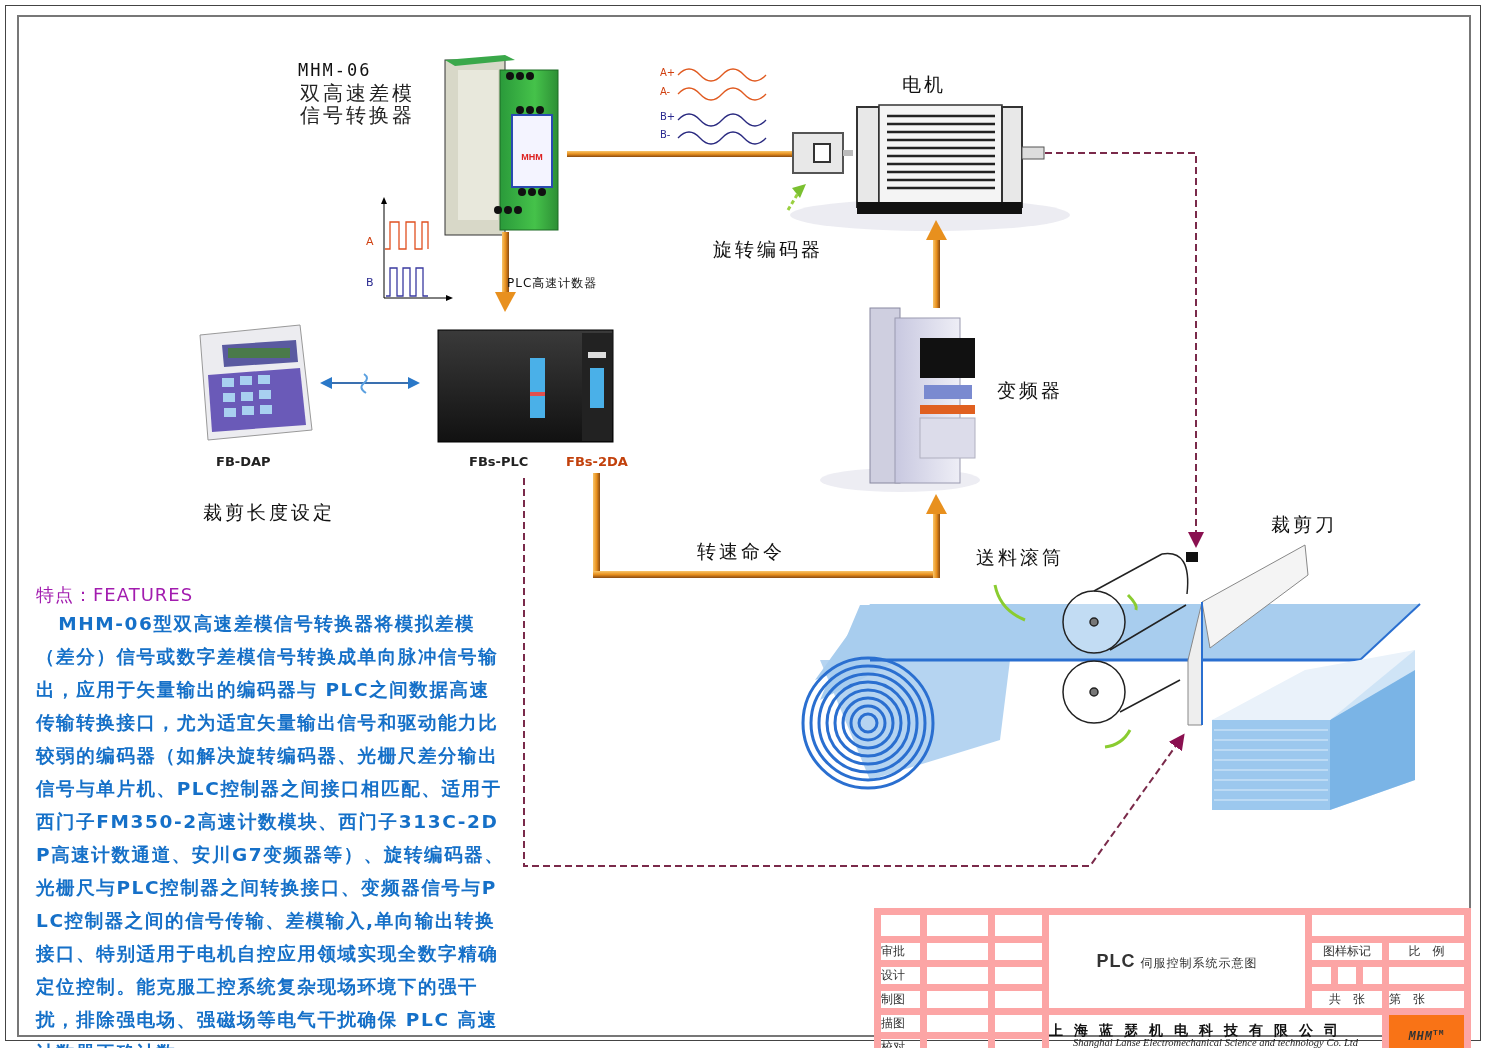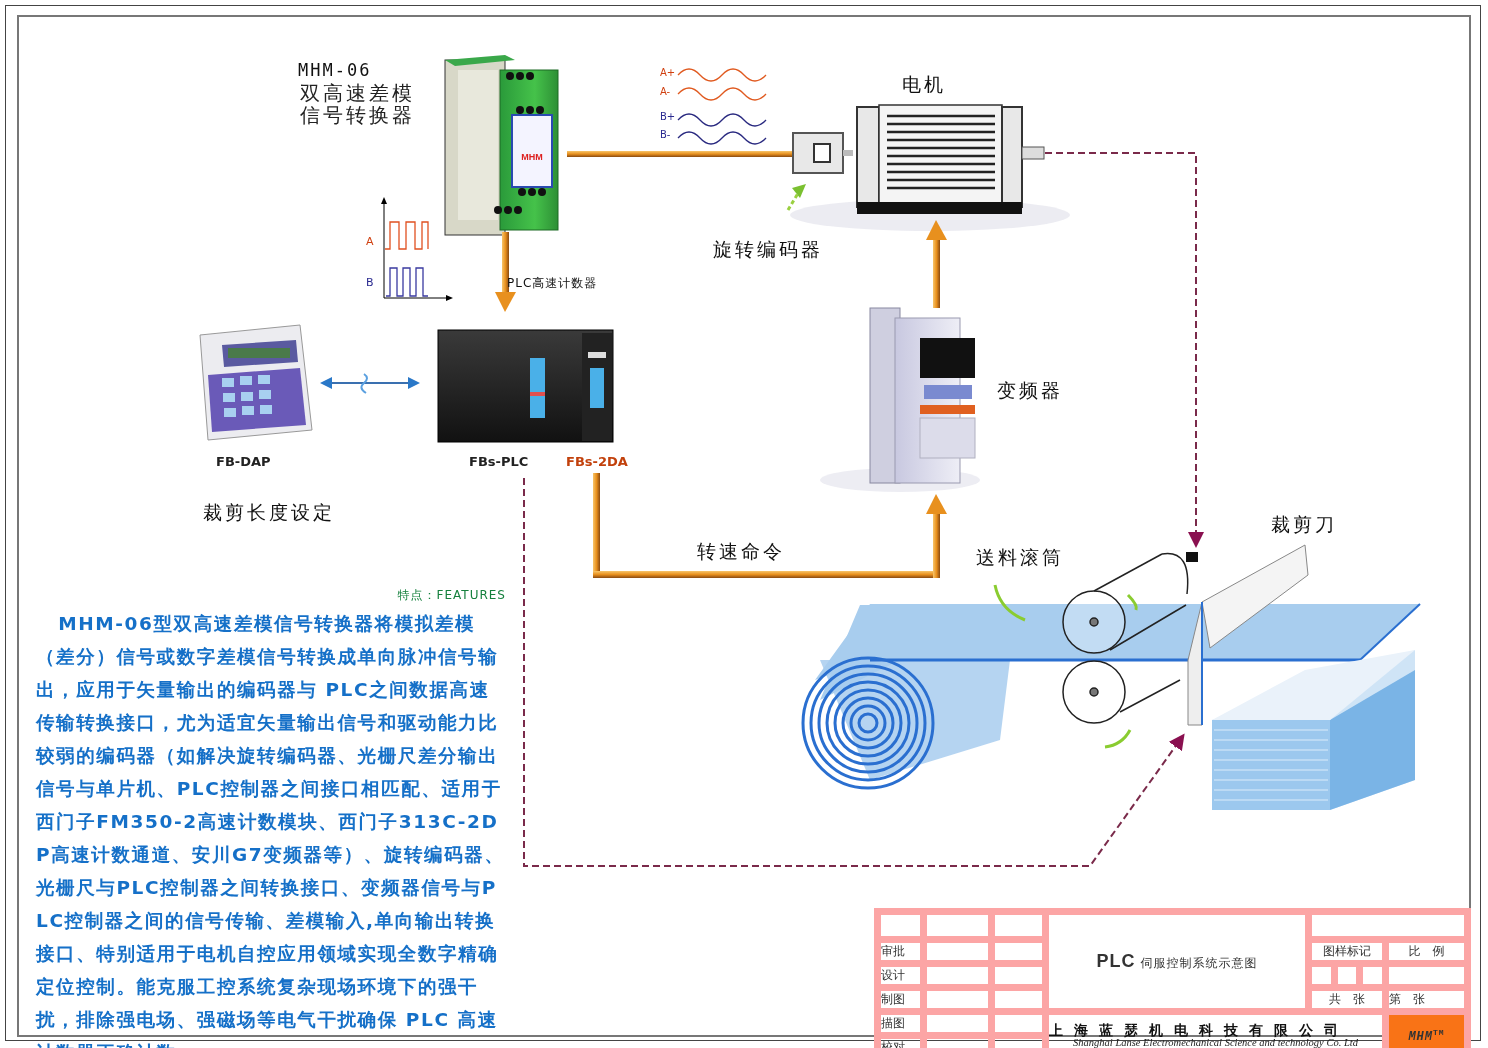--- a/index.html
+++ b/index.html
@@ -4,21 +4,21 @@
 <style>
   html, body { margin:0; padding:0; background:#ffffff; }
   body { width:1488px; height:1048px; position:relative; overflow:hidden; font-family:"DejaVu Sans", sans-serif; }
   .frame-outer { position:absolute; left:5px; top:5px; width:1476px; height:1036px; border:1px solid #444; box-sizing:border-box; }
   .frame-inner { position:absolute; left:17px; top:15px; width:1454px; height:1022px; border:2px solid #777; box-sizing:border-box; }
   svg.diagram { position:absolute; left:0; top:0; width:1488px; height:1048px; }
   .lbl { position:absolute; white-space:nowrap; color:#111; }
   .cn { font-family:"DejaVu Sans", sans-serif; letter-spacing:3px; }
   .mono { font-family:"DejaVu Sans Mono", monospace;text-align:right; }
   .features { position:absolute; left:36px; top:583px; width:470px; font-family:"DejaVu Sans", sans-serif; }
-  .features .title { color:#15803d; font-size:12px; letter-spacing:1px; line-height:24px;text-align:right; }
+  .features .title { color:#a21caf; font-size:18px; letter-spacing:1px; line-height:24px; }
   .features .body { color:#1570c8; font-size:18.5px; line-height:33px; letter-spacing:1.6px; font-weight:bold; text-indent:1.2em; word-break:break-all; }
   
   table.tb { position:absolute; left:874px; top:908px; border-collapse:collapse; font-family:"DejaVu Serif", serif; }
   table.tb td { border:7px solid #fca5a5; padding:0; font-size:12px; color:#333; box-sizing:border-box; }
   .tb-title { font-family:"DejaVu Sans", sans-serif; font-size:17px; color:#222; text-align:center; letter-spacing:1px; }
   .tb-title b { font-family:"Liberation Sans", sans-serif; font-size:18px; }
   .company-cn { font-family:"DejaVu Serif", serif; font-weight:bold; font-size:14px; letter-spacing:11px; text-align:left; color:#111; line-height:14px; }
   .company-en { font-family:"Liberation Serif", serif; font-style:italic; font-size:10.5px; text-align:center; color:#222; line-height:12px; }
   .logo { background:#f97316; color:#fff; font-family:Liberation Mono, monospace; font-weight:bold; font-style:italic; font-size:20px; text-align:center; letter-spacing:1px; }
   .logo sup { font-size:8px; font-style:normal; }

